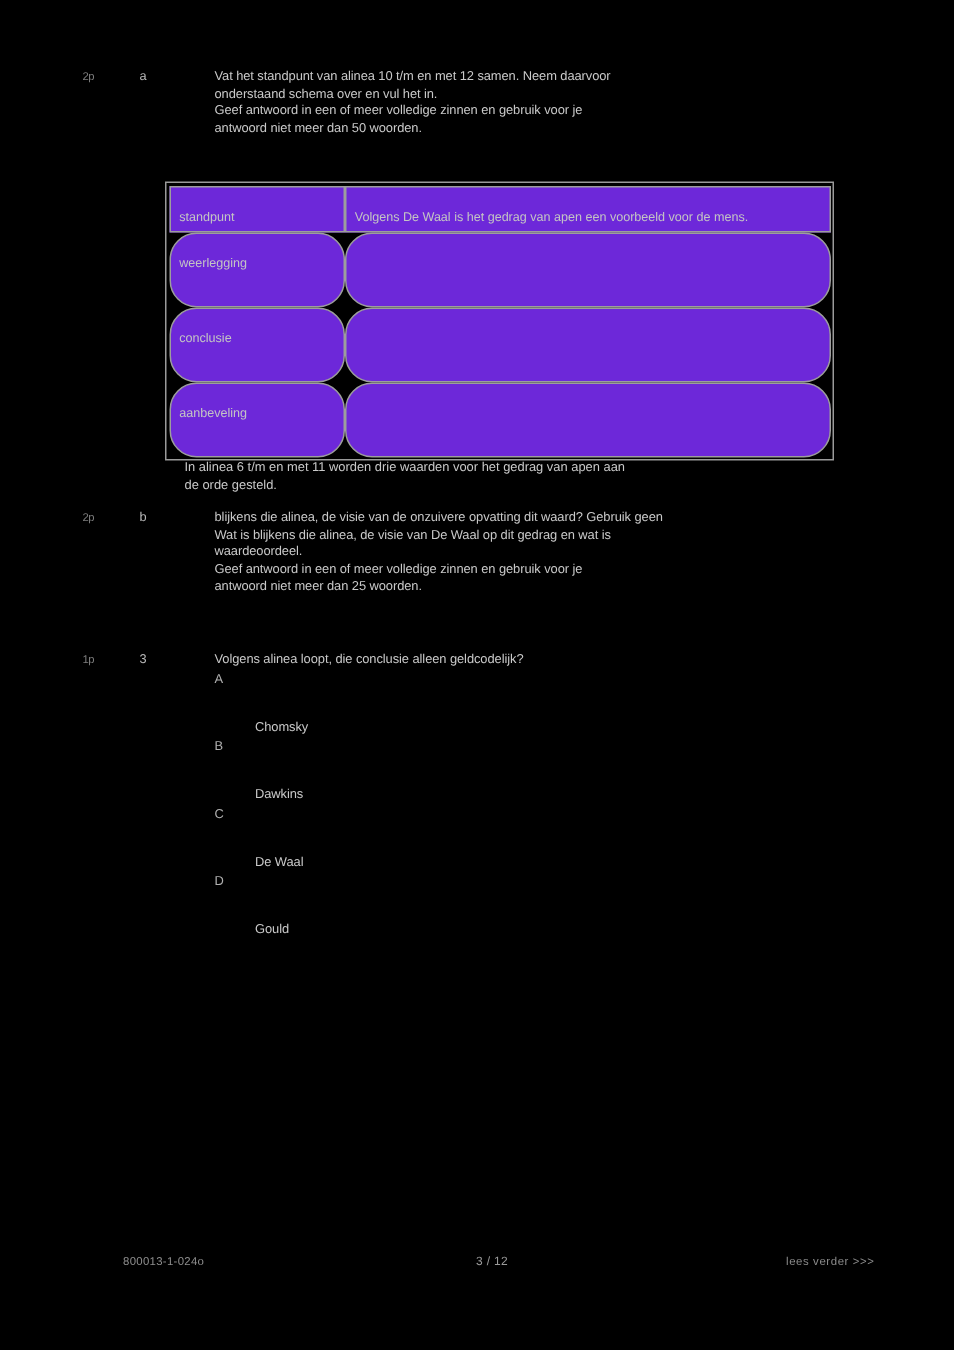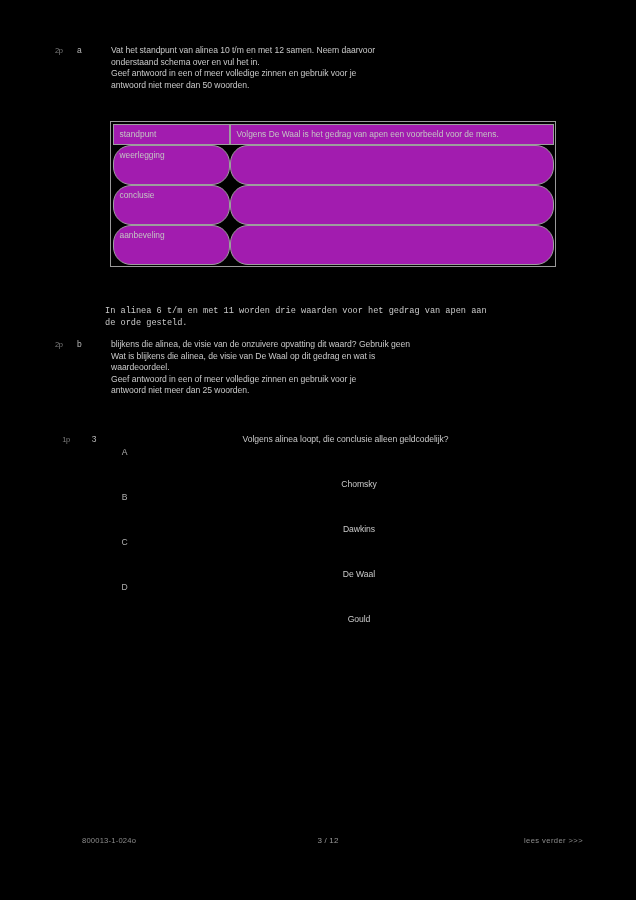--- a/index.html
+++ b/index.html
@@ -23,20 +23,21 @@
     width: 636px;
     height: 900px;
     background: #000000;
   }
 
   
   .qblock {
     position: absolute;
     display: flex;
     align-items: flex-start;
+    gap: 16px;
   }
   .score-col {
     width: 22px;
     flex: 0 0 22px;
     font-size: 7.5px;
     color: #8a8a8a;
     line-height: 10px;
     padding-top: 1px;
   }
   .score-box {
@@ -78,23 +79,23 @@
     padding: 1.5px;
   }
   table.answer-table {
     border-collapse: separate;
     border-spacing: 0;
     width: 100%;
     table-layout: fixed;
   }
   table.answer-table td {
     border: 1.5px solid #9d9d9d;
-    background: #a21caf;
+    background: #6d28d9;
     vertical-align: top;
-    padding: 4px 6px 4px 6px;
+    padding: 14px 6px 4px 6px;
     font-size: 8.4px;
     line-height: 11.4px;
     color: #c4c4c4;
   }
   td.label-cell {
     width: 103px;
   }
   td.value-cell {
     width: auto;
   }
@@ -187,40 +188,40 @@
           <td class="value-cell"></td>
         </tr>
         <tr class="row-tall">
           <td class="label-cell">aanbeveling</td>
           <td class="value-cell"></td>
         </tr>
       </tbody>
     </table>
   </div>
 
-  <div class="para" style="left:105px; top:306px; width:470px;font-family:Liberation Mono, monospace;">
+  <div class="para" style="left:123px; top:306px; width:470px;">
     <p class="tight">In alinea 6 t/m en met 11 worden drie waarden voor het gedrag van apen aan</p>
     <p class="tight">de orde gesteld.</p>
   </div>
 
   <div class="qblock" style="left:55px; top:339px; width:525px;">
     <div class="score-col">
       <span class="score-box">2p</span>
     </div>
     <div class="letter-col">b</div>
     <div class="body-col">
       <p class="tight">blijkens die alinea, de visie van de onzuivere opvatting dit waard? Gebruik geen</p>
       <p class="tight">Wat is blijkens die alinea, de visie van  De Waal op dit gedrag en wat is</p>
       <p class="tight">waardeoordeel.</p>
       <p class="tight">Geef antwoord in een of meer volledige zinnen en gebruik voor je</p>
       <p class="tight">antwoord niet meer dan 25 woorden.</p>
     </div>
   </div>
 
-  <div class="qblock" style="left:55px; top:434px; width:525px;text-align:center;">
+  <div class="qblock" style="left:55px; top:434px; width:525px;">
     <div class="score-col">
       <span class="score-box">1p</span>
     </div>
     <div class="letter-col">3</div>
     <div class="body-col">
       <p class="tight">Volgens alinea loopt, die conclusie alleen geldcodelijk?</p>
       <ul class="mc-list">
         <li class="mc-item">
           <span class="mc-key">A</span>
           <span class="mc-text">Chomsky</span>

